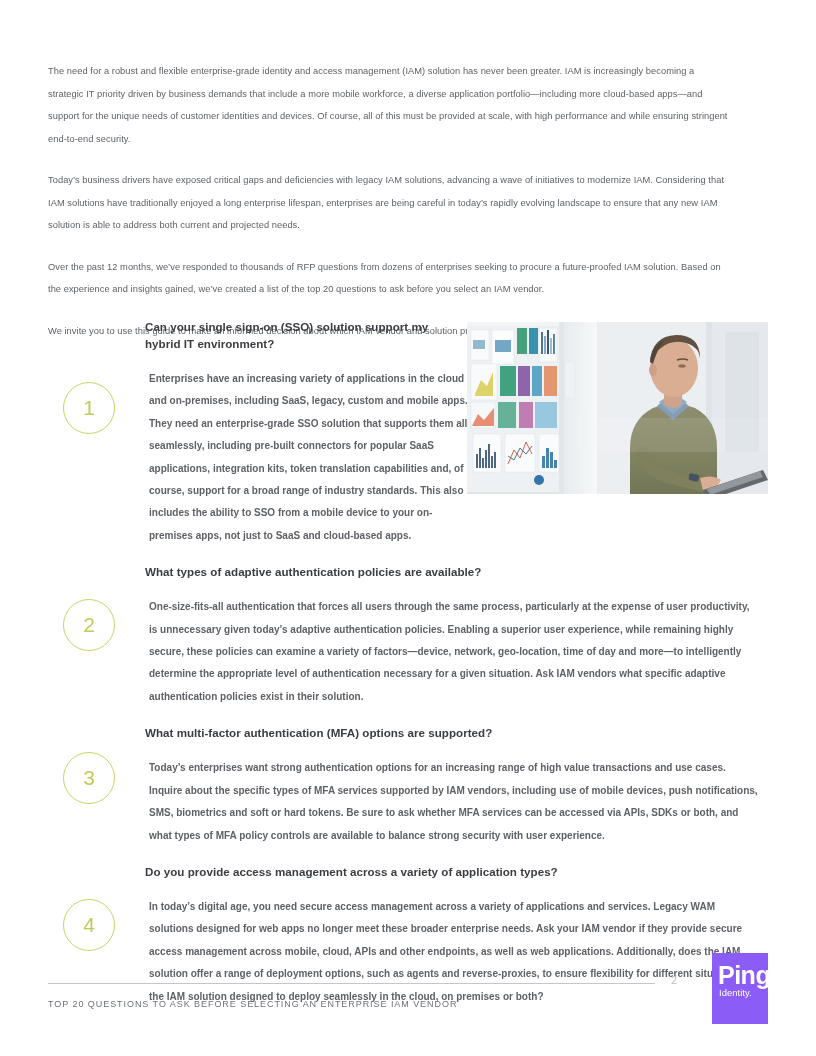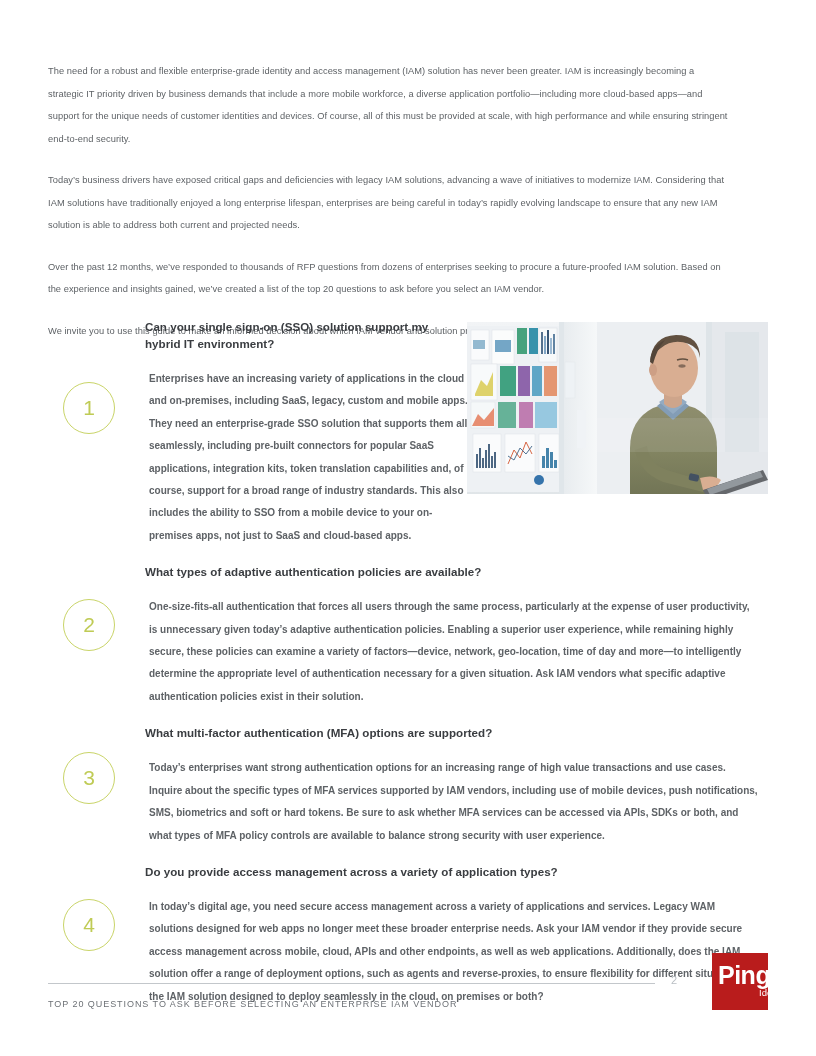--- a/index.html
+++ b/index.html
@@ -124,43 +124,42 @@
     left: 671px;
     top: 974px;
     font-size: 11px;
     color: #b9bec3;
   }
   .logo {
     position: absolute;
     left: 712px;
     top: 953px;
     width: 56px;
-    height: 57px;
-    background: #b91c1c;
+    height: 71px;
+    background: #8b5cf6;
   }
   .logo-ping {
     position: absolute;
     left: 6px;
     top: 10px;
     color: #ffffff;
     font-size: 25px;
     font-weight: bold;
     letter-spacing: -0.02em;
     line-height: 25px;
     font-family: "Liberation Sans", sans-serif;
   }
   .logo-identity {
     position: absolute;
     left: 7px;
     top: 35px;
     color: #ffffff;
     font-size: 9.5px;
     line-height: 10px;
     font-family: "Liberation Sans", sans-serif;
-    margin-left: 40px;
   }
 </style>
 </head>
 <body>
 
 <div class="page">
 
   <div class="intro">
     <p>The need for a robust and flexible enterprise-grade identity and access management (IAM) solution has never been greater. IAM is increasingly becoming a strategic IT priority driven by business demands that include a more mobile workforce, a diverse application portfolio—including more cloud-based apps—and support for the unique needs of customer identities and devices. Of course, all of this must be provided at scale, with high performance and while ensuring stringent end-to-end security.</p>
     <p>Today’s business drivers have exposed critical gaps and deficiencies with legacy IAM solutions, advancing a wave of initiatives to modernize IAM. Considering that IAM solutions have traditionally enjoyed a long enterprise lifespan, enterprises are being careful in today’s rapidly evolving landscape to ensure that any new IAM solution is able to address both current and projected needs.</p>

